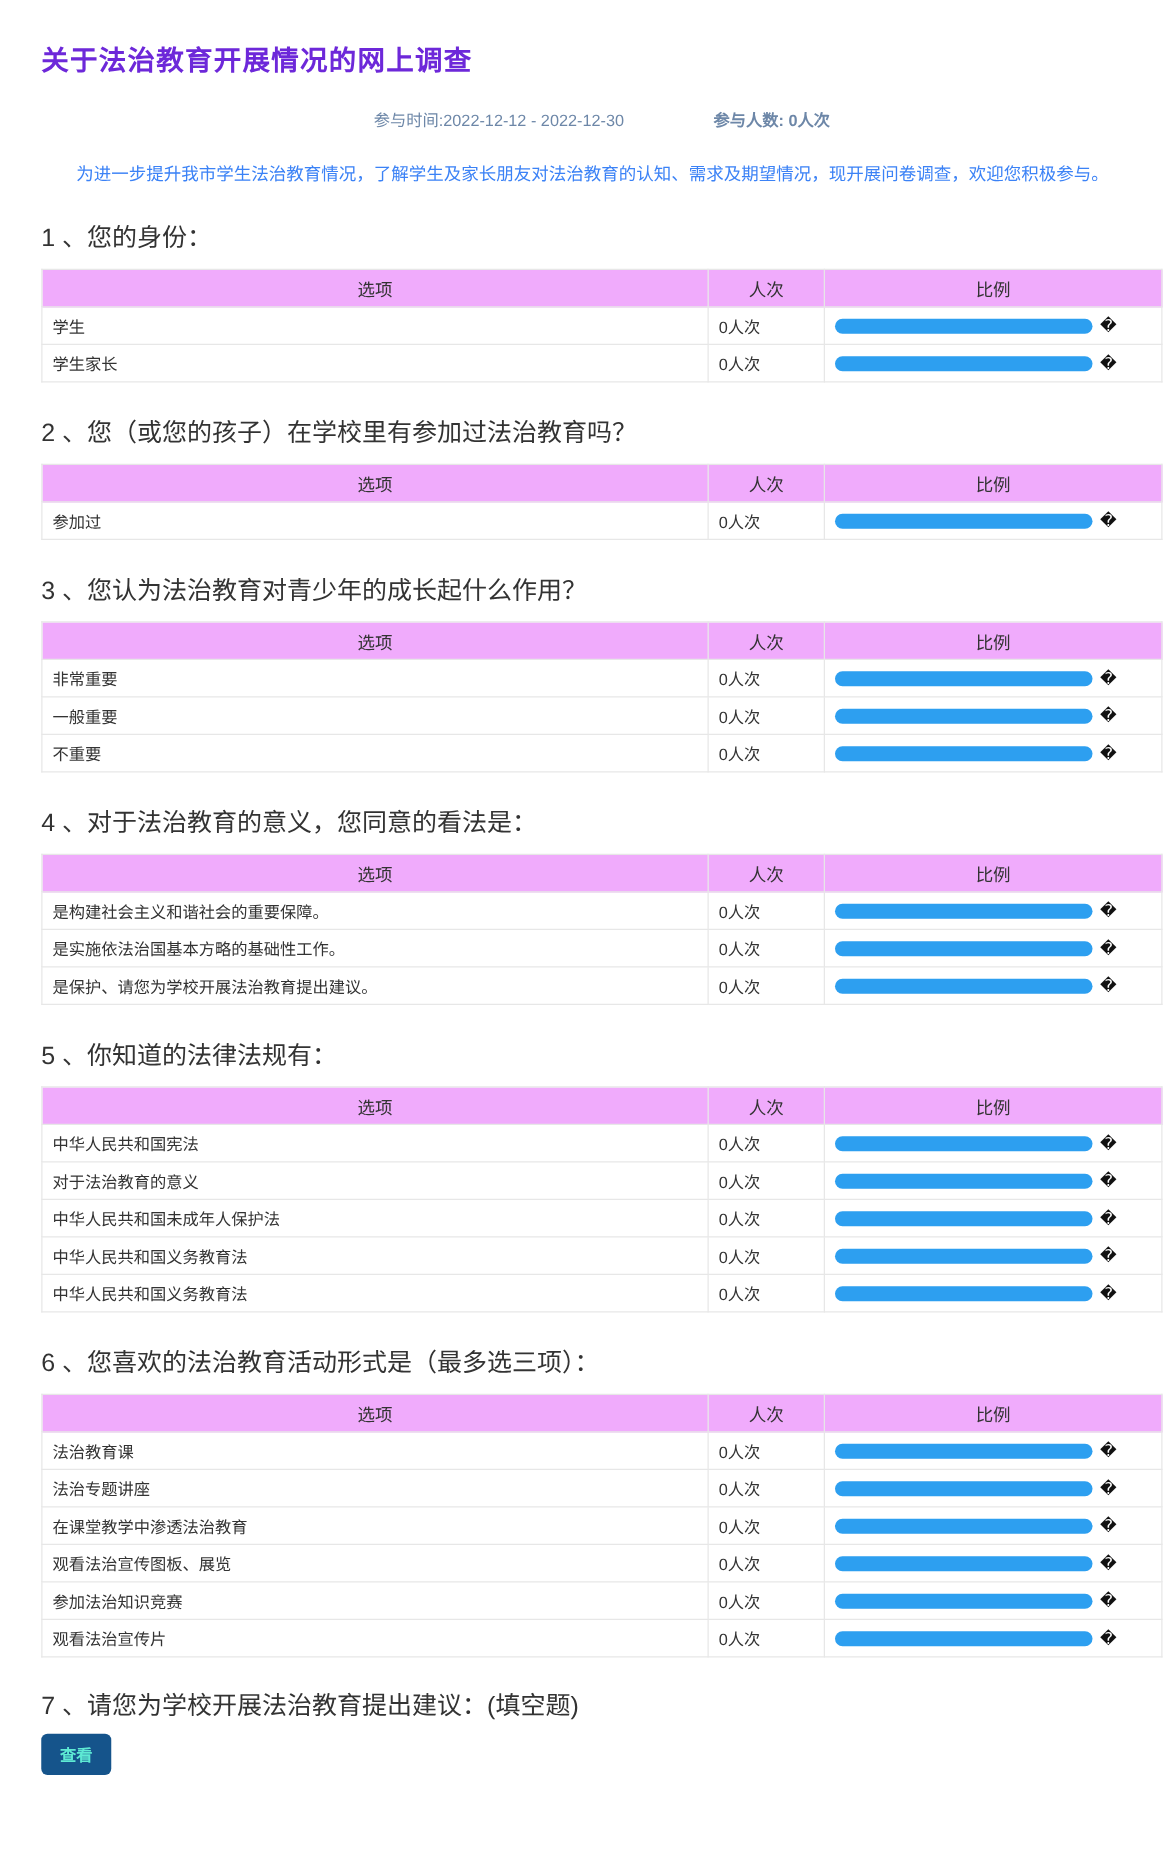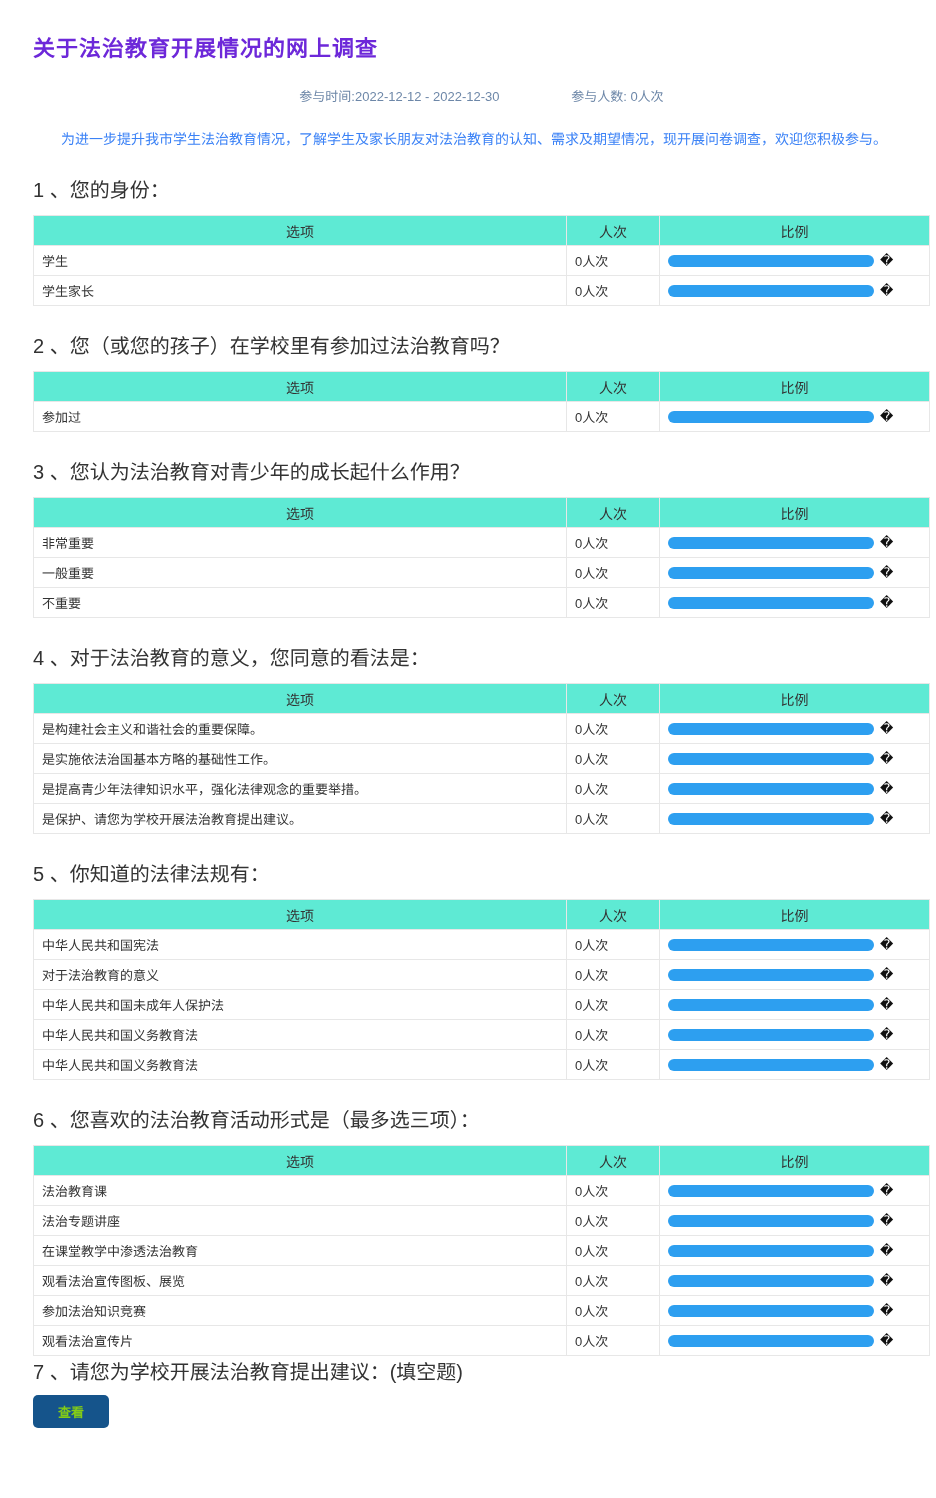--- a/index.html
+++ b/index.html
@@ -23,21 +23,21 @@
     color: #6d28d9;
     margin: 30px 0 0 0;
     letter-spacing: 1px;
   }
   .subtitle {
     text-align: center;
     margin-top: 24px;
     font-size: 13px;
     color: #6d87a8;
   }
-  .subtitle .meta-item + .meta-item { margin-left: 68px; }
+  .subtitle .meta-item + .meta-item { margin-left: 68px; font-weight: bold; }
 
   .intro {
     font-size: 14px;
     color: #3b82f6;
     text-indent: 2em;
     line-height: 1.5;
     margin: 24px 0 0 0;
   }
 
   .question { margin-top: 24px; }
@@ -46,21 +46,21 @@
   table.result-table {
     width: 100%;
     border-collapse: collapse;
     table-layout: fixed;
   }
   table.result-table th,
   table.result-table td {
     border: 1px solid var(--border-color);
   }
   table.result-table th {
-    background: #5eead4;
+    background: #f0abfc;
     font-weight: normal;
     font-size: 14px;
     color: #333;
     height: 30px;
     text-align: center;
   }
   th.col-count { width: 93px; }
   th.col-ratio { width: 270px; }
   table.result-table td {
     height: 30px;
@@ -81,30 +81,30 @@
   }
   .bar-suffix {
     margin-left: 6px;
     font-size: 13px;
     color: #111;
     line-height: 1;
   }
 
   .btn {
     background: var(--button-color);
-    color: #84cc16;
+    color: #5eead4;
     border: 0;
     border-radius: 5px;
     font-size: 13px;
     font-weight: bold;
-    padding: 7px 25px;
+    padding: 7px 15px;
     cursor: pointer;
     font-family: inherit;
   }
-  .q7 { }
+  .q7 { margin-top: 22px; }
   .q7 .q-label { margin-bottom: 10px; }
 </style>
 </head>
 <body>
 
 <div class="page">
 
   <h1 class="title">关于法治教育开展情况的网上调查</h1>
 
   <div class="subtitle">
@@ -250,30 +250,20 @@
     <td class="cell-option">是实施依法治国基本方略的基础性工作。</td>
     <td class="cell-count">0人次</td>
     <td class="cell-ratio">
       <div class="ratio-wrap">
         <span class="bar"></span>
         <span class="bar-suffix">�</span>
       </div>
     </td>
   </tr>
 
-  <tr>
-    <td class="cell-option">是提高青少年法律知识水平，强化法律观念的重要举措。</td>
-    <td class="cell-count">0人次</td>
-    <td class="cell-ratio">
-      <div class="ratio-wrap">
-        <span class="bar"></span>
-        <span class="bar-suffix">�</span>
-      </div>
-    </td>
-  </tr>
 
   <tr>
     <td class="cell-option">是保护、请您为学校开展法治教育提出建议。</td>
     <td class="cell-count">0人次</td>
     <td class="cell-ratio">
       <div class="ratio-wrap">
         <span class="bar"></span>
         <span class="bar-suffix">�</span>
       </div>
     </td>

